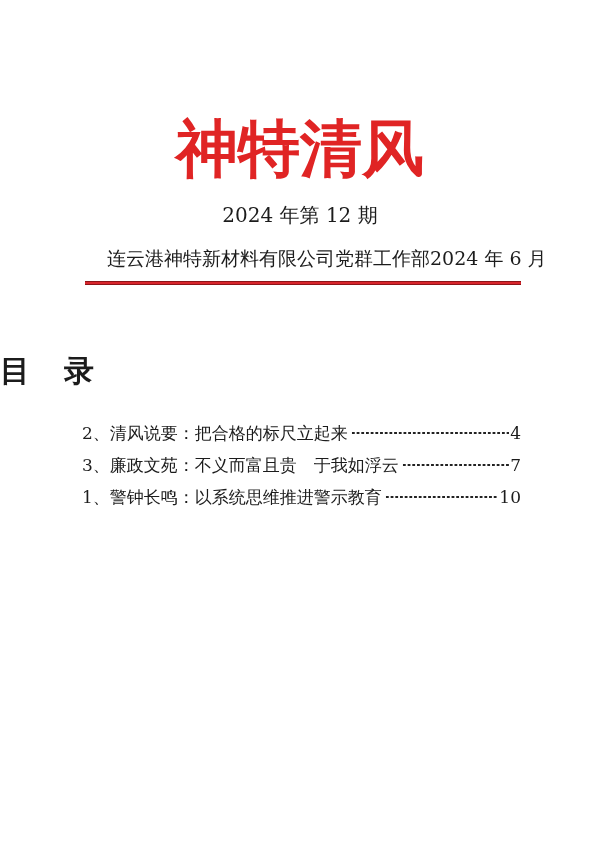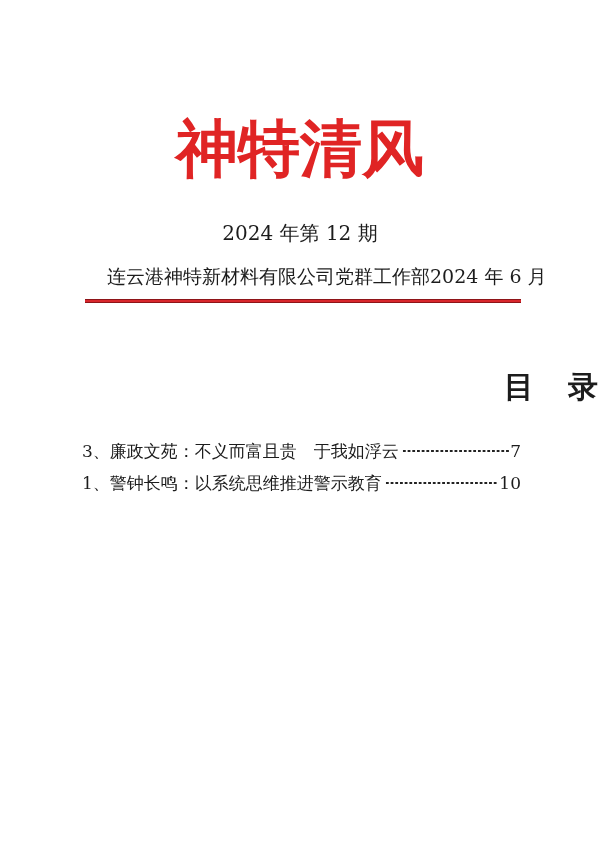--- a/index.html
+++ b/index.html
@@ -21,21 +21,21 @@
     margin:0;
     padding-top:106px;
     text-align:center;
     font-size:62px;
     line-height:86px;
     font-weight:600;
     color:var(--title_red);
     white-space:pre;
   }
   .issue-line{
-    margin-top:28px;
+    margin-top:10px;
     text-align:center;
     font-size:20px;
     line-height:26px;
     white-space:pre;
   }
   .pub-row{
     margin:22px 79px 0 107px;
     display:flex;
     justify-content:space-between;
     align-items:baseline;
@@ -46,27 +46,26 @@
   .red-rule{
     margin:14px 79px 0 85px;
     height:4px;
     background:linear-gradient(to bottom,
       var(--rule_dark) 0 1px,
       var(--rule_bright) 1px 3px,
       var(--rule_dark) 3px 4px);
   }
   .toc-heading{
     margin-top:68px;
-    text-align:right;
+    text-align:left;
     font-size:30px;
     line-height:36px;
     font-weight:bold;
     letter-spacing:2px;
     white-space:pre;
-    font-family:Liberation Mono, monospace;
   }
   .toc-list{
     margin:28px 79px 0 82px;
   }
   .toc-row{
     display:flex;
     align-items:center;
     height:32px;
     font-size:17px;
     cursor:pointer;
@@ -103,20 +102,25 @@
     <span>2024 年 6 月</span>
   </div>
 
   <div class="red-rule"></div>
 
   <div class="toc-heading">目　录</div>
 
   <div class="toc-list">
 
 
+      <div class="toc-row">
+        <span class="toc-label">2、清风说要：把合格的标尺立起来</span>
+        <span class="toc-leader"></span>
+        <span class="toc-page">4</span>
+      </div>
 
       <div class="toc-row">
         <span class="toc-label">3、廉政文苑：不义而富且贵　于我如浮云</span>
         <span class="toc-leader"></span>
         <span class="toc-page">7</span>
       </div>
 
       <div class="toc-row">
         <span class="toc-label">1、警钟长鸣：以系统思维推进警示教育</span>
         <span class="toc-leader"></span>

